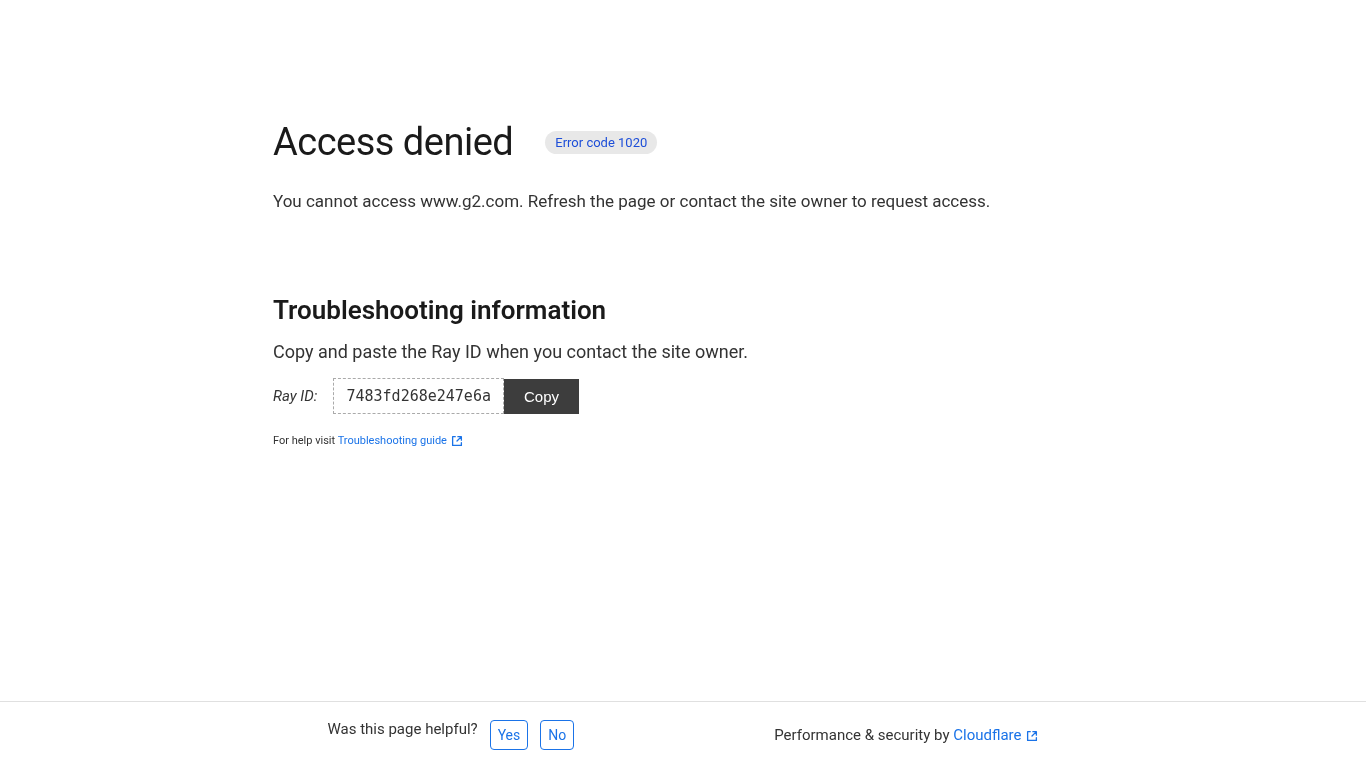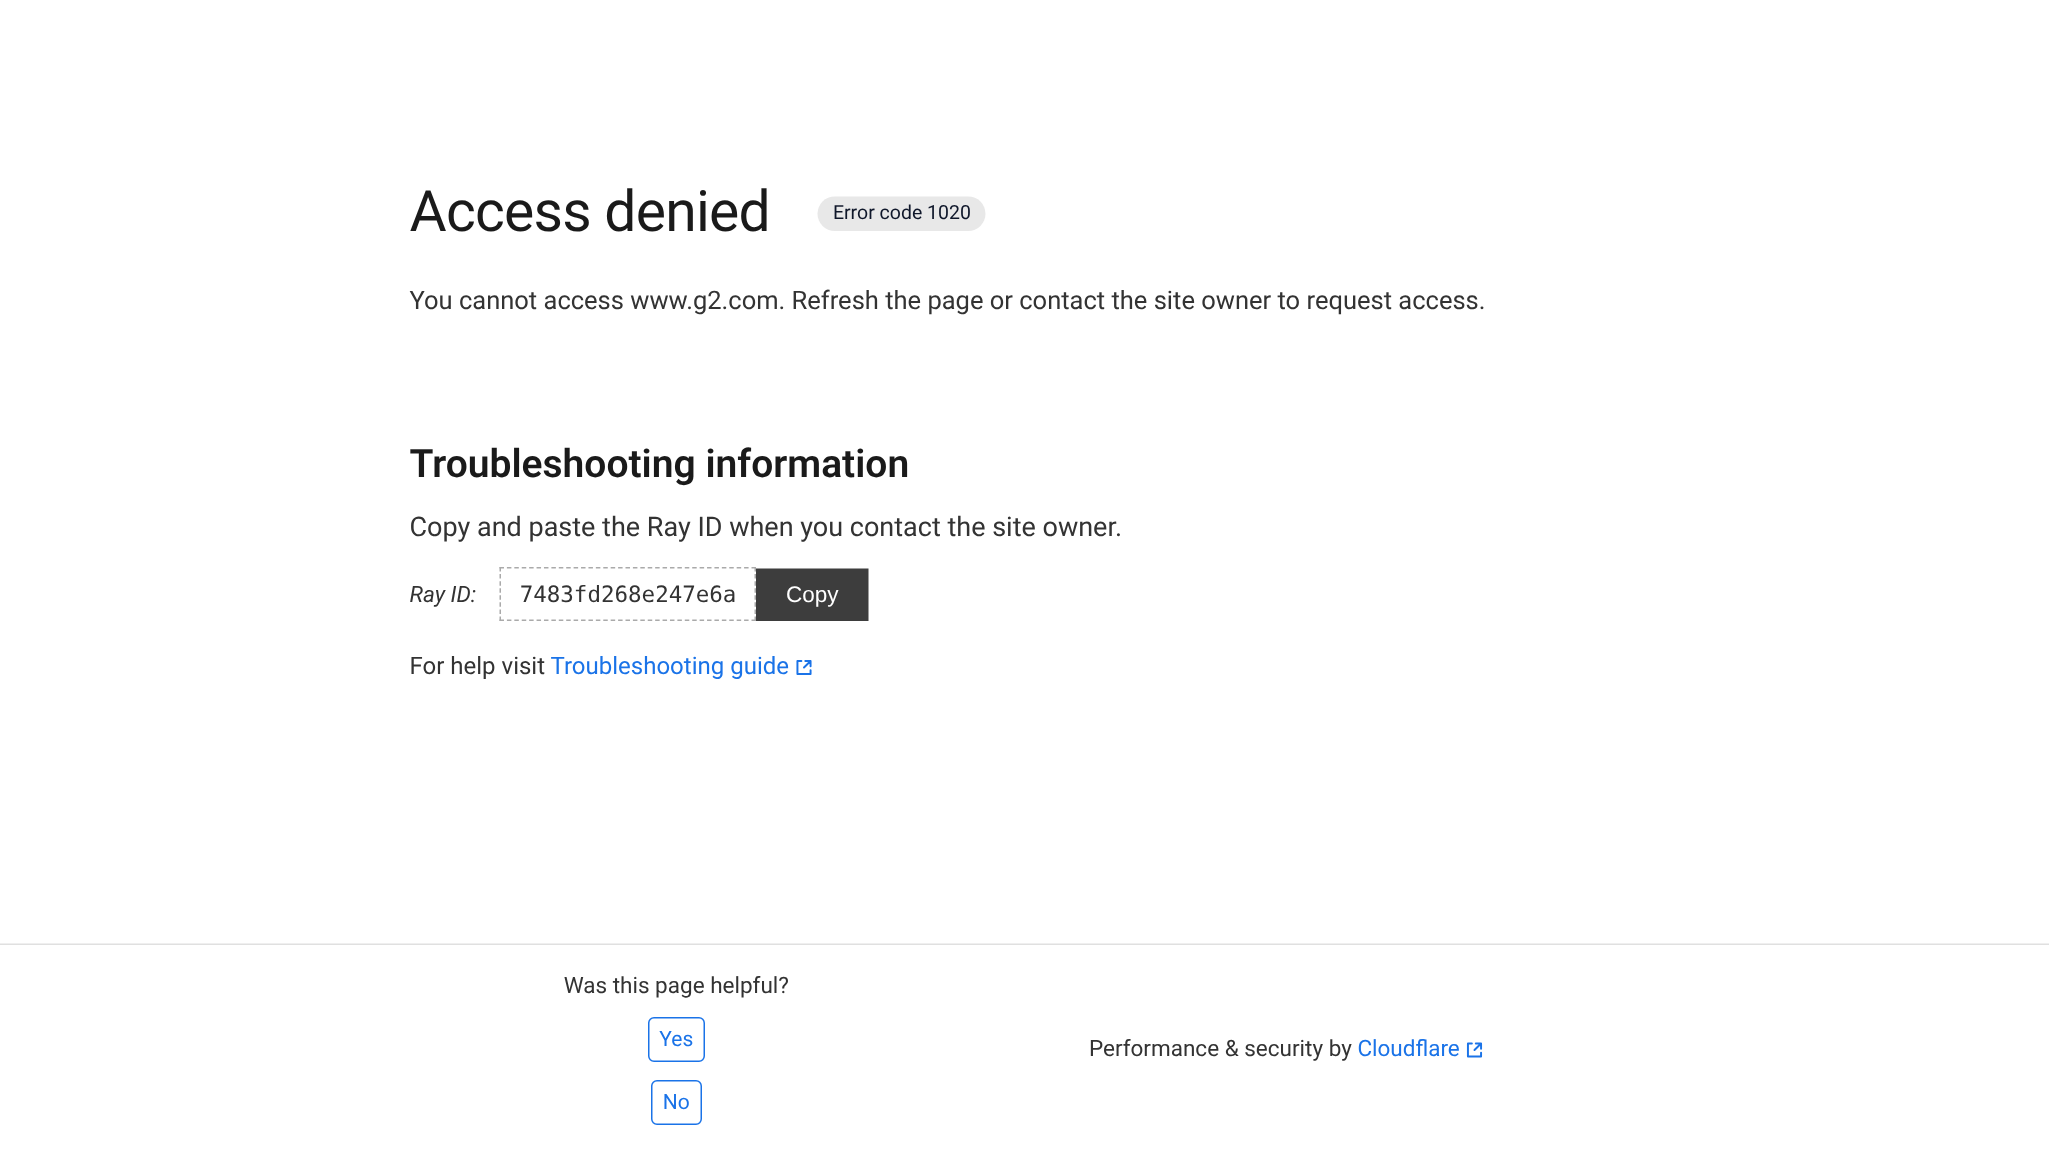--- a/index.html
+++ b/index.html
@@ -32,21 +32,21 @@
 
     .page-title {
       font-size: 38px;
       font-weight: 400;
       color: #1a1a1a;
       letter-spacing: -0.5px;
     }
 
     .error-badge {
       background: #e8e8e8;
-      color: #0f172a;
+      color: #1d4ed8;
       font-size: 13px;
       padding: 4px 10px;
       border-radius: 20px;
       font-weight: 400;
       white-space: nowrap;
     }
 
     .description {
       font-size: 17px;
       color: #333;
@@ -99,21 +99,21 @@
       background: #3d3d3d;
       color: #ffffff;
       border: none;
       padding: 9px 20px;
       font-size: 15px;
       cursor: pointer;
       font-family: Liberation Sans, sans-serif;
     }
 
     .help-text {
-      font-size: 16px;
+      font-size: 11px;
       color: #333;
     }
 
     .help-link {
       color: #1a73e8;
       text-decoration: none;
     }
 
     .external-icon {
       display: inline-block;
@@ -131,23 +131,22 @@
       border-top: 1px solid #e0e0e0;
       padding: 18px 40px;
       display: flex;
       align-items: center;
       justify-content: center;
       gap: 200px;
     }
 
     .helpful-section {
       display: flex;
-      align-items: center;
+      align-items: flex-start;
       gap: 12px;
-      flex-direction: column;
     }
 
     .helpful-label {
       font-size: 15px;
       color: #333;
     }
 
     .helpful-btn {
       border: 1.5px solid #1a73e8;
       background: #fff;

